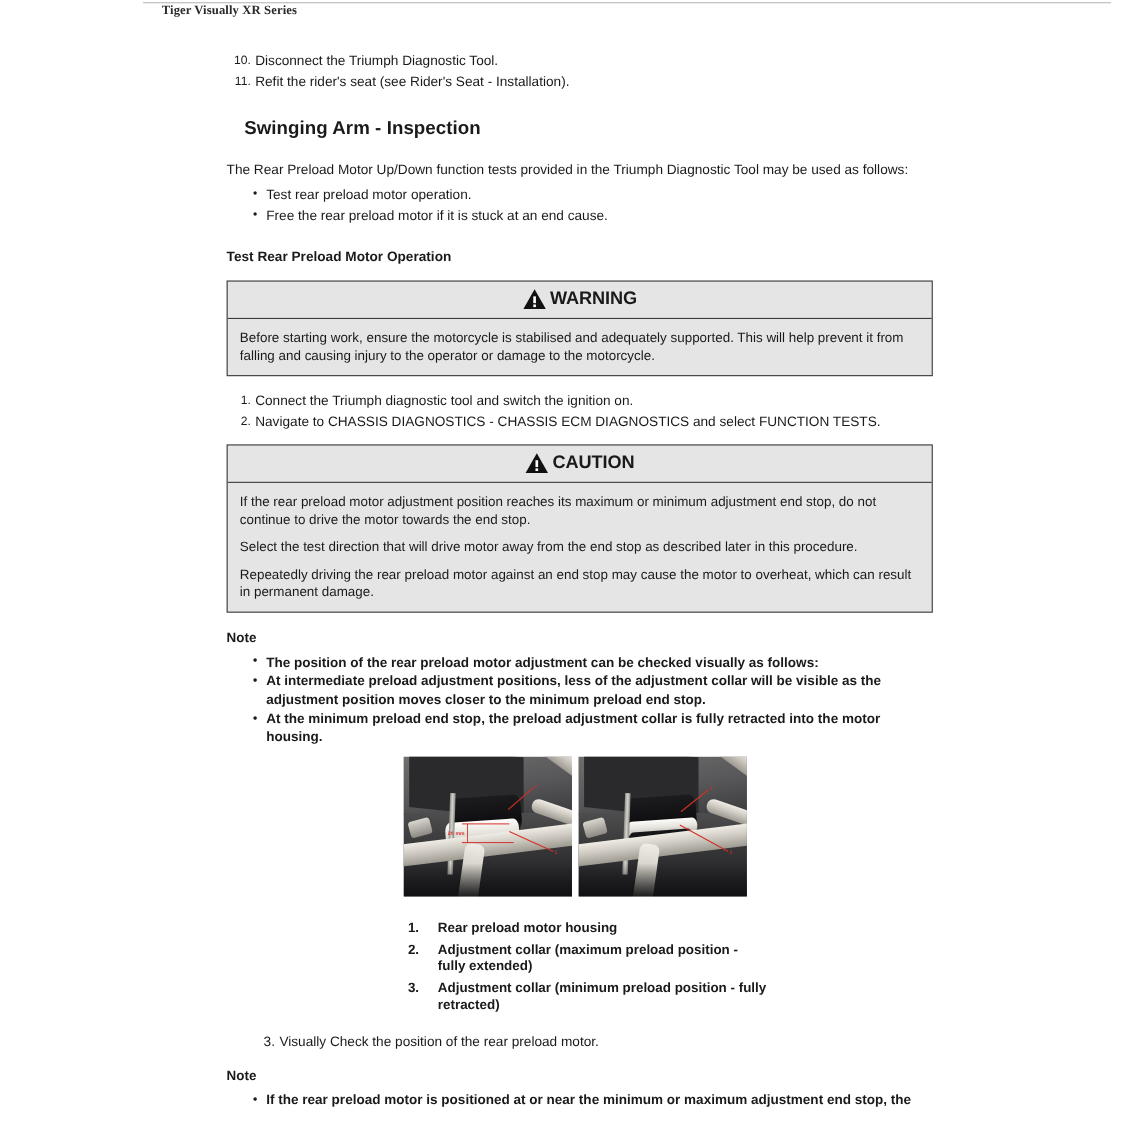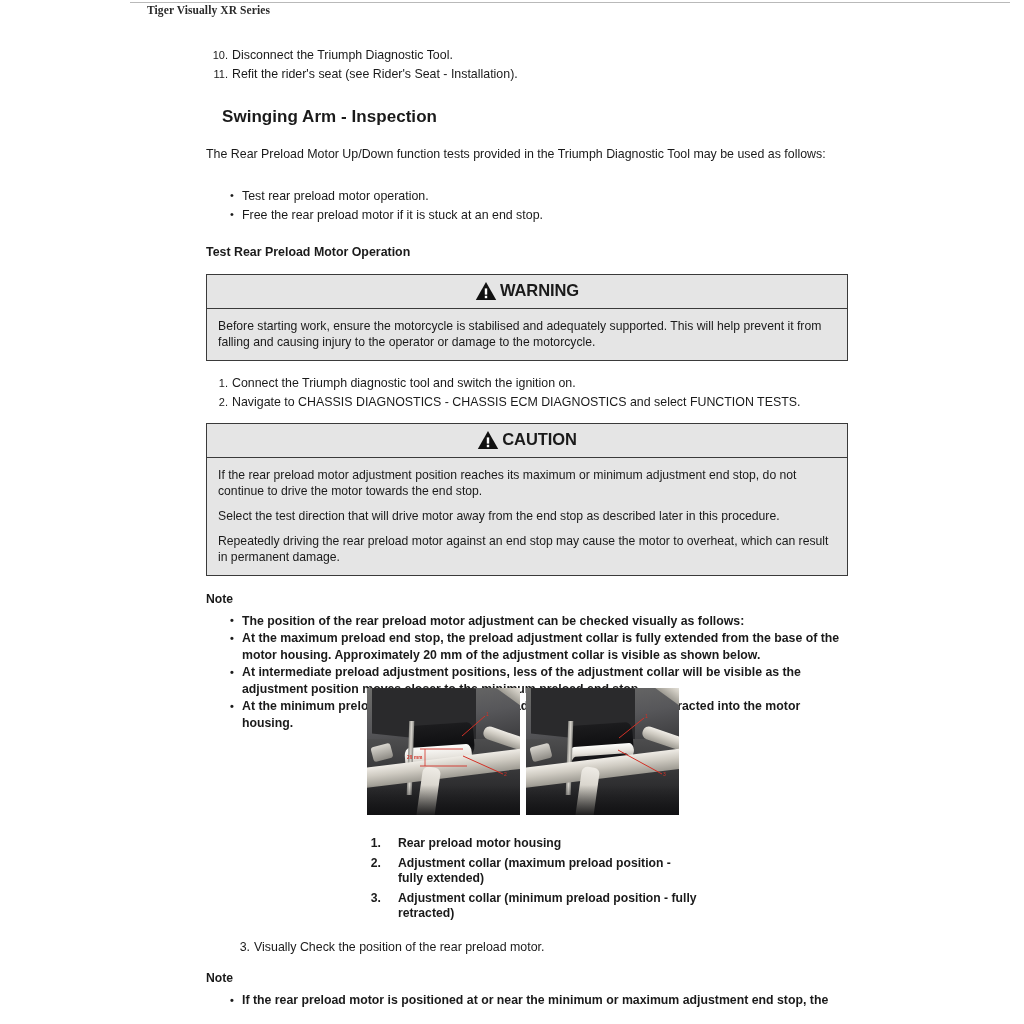--- a/index.html
+++ b/index.html
@@ -75,21 +75,21 @@
     letter-spacing: 0.05px;
   }
 
   p.body {
     font-size: 12.4px;
     line-height: 17.5px;
     margin: 19px 0 0 0;
   }
 
   ul.bul {
-    margin: 23px 0 0 0;
+    margin: 4px 0 0 0;
     padding: 0 0 0 24px;
     list-style: none;
   }
   ul.bul > li {
     position: relative;
     font-size: 12.4px;
     line-height: 19px;
     padding-left: 12px;
   }
   ul.bul > li::before {
@@ -326,21 +326,21 @@
       <span>Refit the rider's seat (see Rider's Seat - Installation).</span>
     </li>
   </ol>
 
   <h2 class="section">Swinging Arm - Inspection</h2>
 
   <p class="body">The Rear Preload Motor Up/Down function tests provided in the Triumph Diagnostic Tool may be used as follows:</p>
 
   <ul class="bul">
     <li>Test rear preload motor operation.</li>
-    <li>Free the rear preload motor if it is stuck at an end stop.</li>
+    <li>Free the rear preload motor if it is stuck at an end cause.</li>
   </ul>
 
   <h3 class="subhead">Test Rear Preload Motor Operation</h3>
 
   <div class="admon">
     <div class="admon-head">
       <svg class="tri-icon" width="22" height="20" viewBox="0 0 22 20">
         <polygon points="11,1 21.2,19 0.8,19" fill="#111111"></polygon>
         <rect x="9.8" y="7.4" width="2.4" height="6.2" fill="#ffffff"></rect>
         <rect x="9.8" y="14.8" width="2.4" height="2.4" fill="#ffffff"></rect>
@@ -375,21 +375,20 @@
     <div class="admon-body">
       <p>If the rear preload motor adjustment position reaches its maximum or minimum adjustment end stop, do not continue to drive the motor towards the end stop.</p>
       <p>Select the test direction that will drive motor away from the end stop as described later in this procedure.</p>
       <p>Repeatedly driving the rear preload motor against an end stop may cause the motor to overheat, which can result in permanent damage.</p>
     </div>
   </div>
 
   <div class="note-label">Note</div>
   <ul class="bul-bold">
     <li>The position of the rear preload motor adjustment can be checked visually as follows:</li>
-    <li>At the maximum preload end stop, the preload adjustment collar is fully extended from the base of the motor housing. Approximately 20 mm of the adjustment collar is visible as shown below.</li>
     <li>At intermediate preload adjustment positions, less of the adjustment collar will be visible as the adjustment position moves closer to the minimum preload end stop.</li>
     <li>At the minimum preload end stop, the preload adjustment collar is fully retracted into the motor housing.</li>
   </ul>
 </div>
 
 <div class="figure">
 
   <div class="photo">
     <div class="ph-sky"></div>
     <div class="ph-dark-panel"></div>

